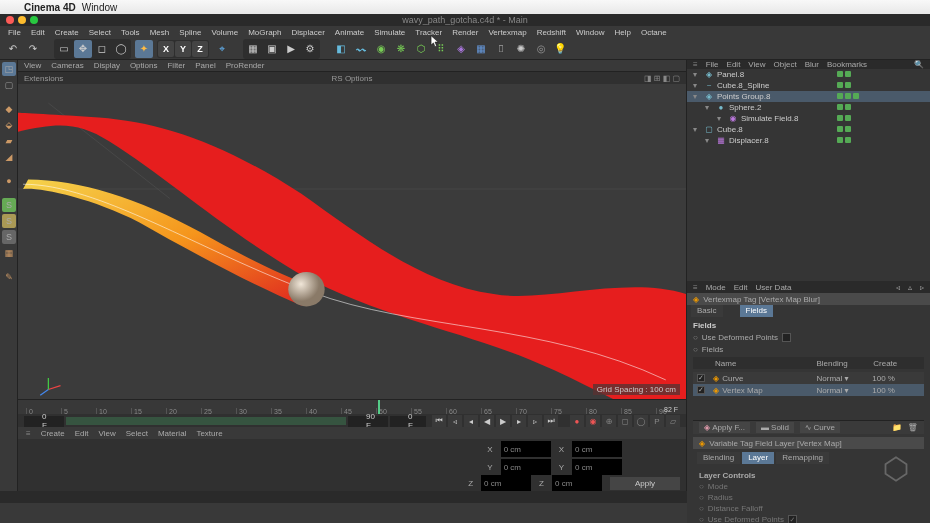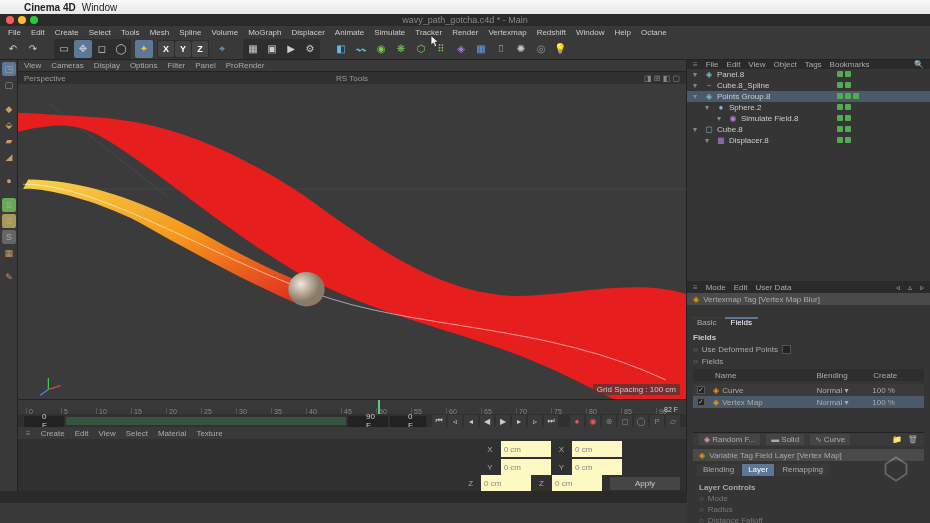--- a/index.html
+++ b/index.html
@@ -27,33 +27,33 @@
 .vp svg{width:100%;height:100%}
 .grid-info{position:absolute;bottom:4px;right:6px;background:rgba(90,50,50,0.8);color:#ccc;font-size:8px;padding:1px 4px}
 .timeline{height:28px;background:#303030;border-top:1px solid #222}
 .tl-ruler{height:14px;display:flex;align-items:flex-end;padding:0 8px;position:relative;font-size:7px;color:#888;background:#383838}
 .tl-tick{position:absolute;bottom:0;border-left:1px solid #555;height:6px;padding-left:2px}
 .tl-controls{height:14px;display:flex;align-items:center;gap:2px;padding:0 6px;background:#303030}
 .tl-in{background:#222;color:#ccc;width:40px;height:11px;font-size:8px;padding:0 18px;display:flex;align-items:center}
 .tl-btn{width:14px;height:12px;background:#3a3a3a;display:flex;align-items:center;justify-content:center;font-size:8px;color:#ccc}
 .bottom-menu{height:12px;display:flex;align-items:center;gap:10px;padding:0 8px;font-size:8px;background:#393939}
 .coords{height:20px;background:#303030;display:flex;align-items:center;gap:8px;padding:0 6px;font-size:8px}
-.coord-in{background:#fef9c3;width:50px;height:16px;display:flex;align-items:center;padding:0 3px;color:#888}
+.coord-in{background:#000000;width:50px;height:16px;display:flex;align-items:center;padding:0 3px;color:#888}
 .right{width:244px;background:#353535;display:flex;flex-direction:column;border-left:1px solid #222}
 .panel-tabs{height:12px;background:#2a2a2a;display:flex;align-items:center;gap:8px;padding:0 6px;font-size:8px}
 .obj-tree{flex:0 0 auto;height:212px;background:#353535;overflow:hidden;font-size:8px;position:relative}
 .tree-row{display:flex;align-items:center;height:11px;padding-left:6px;gap:3px}
 .tree-row .exp{color:#888;width:8px}
 .tree-row .ic{width:10px;height:10px;display:flex;align-items:center;justify-content:center;font-size:8px}
 .tree-dots{position:absolute;left:150px;display:flex;gap:2px}
 .td{width:6px;height:6px;border-radius:1px}
 .attr{flex:1;background:#353535;display:flex;flex-direction:column;font-size:8px}
 .attr-head{height:12px;background:#2a2a2a;display:flex;align-items:center;gap:8px;padding:0 6px}
 .attr-title{height:12px;background:#4a4a4a;display:flex;align-items:center;padding:0 6px;gap:4px}
-.attr-tabs{height:12px;display:flex;padding:12px 4px;gap:2px}
+.attr-tabs{height:12px;display:flex;padding:0 4px;gap:17px}
 .at{padding:1px 6px;background:#3a3a3a;font-size:8px}
 .at-sel{background:#5b7896;color:#fff}
 .attr-body{flex:1;padding:4px 6px;display:flex;flex-direction:column;gap:3px}
 .chk-row{display:flex;align-items:center;gap:4px}
 .chk{width:9px;height:9px;background:#222;border:1px solid #555;display:flex;align-items:center;justify-content:center;font-size:7px}
 .field-head{display:flex;background:#2e2e2e;height:12px;align-items:center;font-size:8px}
 .fh{padding:0 6px;flex:1}
 .field-row{display:flex;height:12px;align-items:center;background:#3a3a3a}
 .fr-c{flex:1;padding:0 4px;display:flex;align-items:center;gap:3px}
 .layer-bar{height:14px;background:#3a3a3a;display:flex;align-items:center;gap:6px;padding:0 6px;border-top:1px solid #222}
@@ -174,22 +174,22 @@
       <span>View</span>
       <span>Cameras</span>
       <span>Display</span>
       <span>Options</span>
       <span>Filter</span>
       <span>Panel</span>
       <span>ProRender</span>
     </div>
     <div class="vp-container">
       <div class="vp-head">
-        <span>Perspective</span>
-        <span style="position:absolute;left:50%;transform:translateX(-50%)">RS Tools</span>
+        <span>Extensions</span>
+        <span style="position:absolute;left:50%;transform:translateX(-50%)">RS Options</span>
         <span style="color:#888">◨ ⊞ ◧ ▢</span>
       </div>
       <div class="vp">
         <svg viewBox="0 0 660 330" preserveAspectRatio="none">
           <rect width="660" height="330" fill="#3b3b3b"></rect>
 
           <line x1="0" y1="110" x2="660" y2="110" stroke="#555" stroke-width="0.5"></line>
           <line x1="30" y1="20" x2="150" y2="120" stroke="#555" stroke-width="0.5"></line>
 
           <path d="M0,50 C40,40 60,40 90,60 C150,100 200,150 280,200 C370,250 450,260 530,300 C600,335 660,370 660,370 L660,220 C600,200 520,230 470,220 C400,210 340,160 280,115 C200,60 140,40 80,35 C40,32 0,30 0,30 Z" fill="#e61e1e"></path>
@@ -308,21 +308,21 @@
     </div>
   </div>
 
   <div class="right">
     <div class="panel-tabs">
       <span style="color:#888">≡</span>
       <span>File</span>
       <span>Edit</span>
       <span>View</span>
       <span>Object</span>
-      <span>Tags</span>
+      <span>Blur</span>
       <span>Bookmarks</span>
       <span style="flex:1"></span>
       <span>🔍</span>
     </div>
     <div class="obj-tree" id="tree">
         <div class="tree-row" style="padding-left: 6px;">
           <span class="exp">▾</span>
           <span class="ic" style="color:#7bc">◈</span>
           <span style="color:#ccc">Panel.8</span>
         </div>
@@ -444,21 +444,21 @@
                 <span>Vertex Map</span>
               </div>
   <div class="fr-c">Normal ▾</div>
   <div class="fr-c">100 %</div>
             </div>
           </div>
         <div style="height:18px"></div>
         <div class="layer-bar">
           <div class="lb-btn">
               <span style="color:#d9a">◈</span>
-              <span>Random F...</span>
+              <span>Apply F...</span>
             </div>
           <div class="lb-btn">
               <span>▬</span>
               <span>Solid</span>
             </div>
           <div class="lb-btn">
               <span>∿</span>
               <span>Curve</span>
             </div>
           <span style="flex:1"></span>

